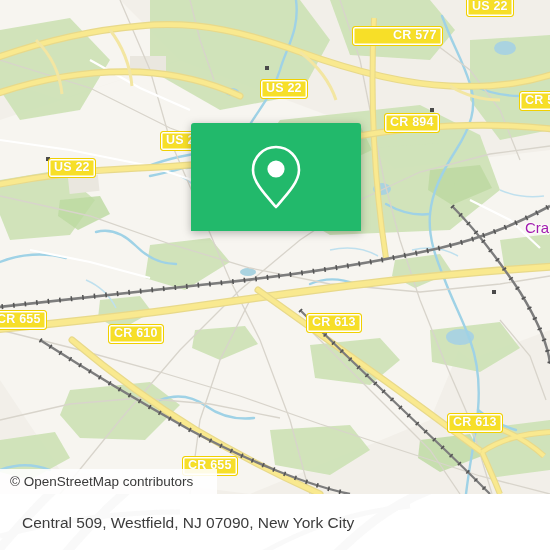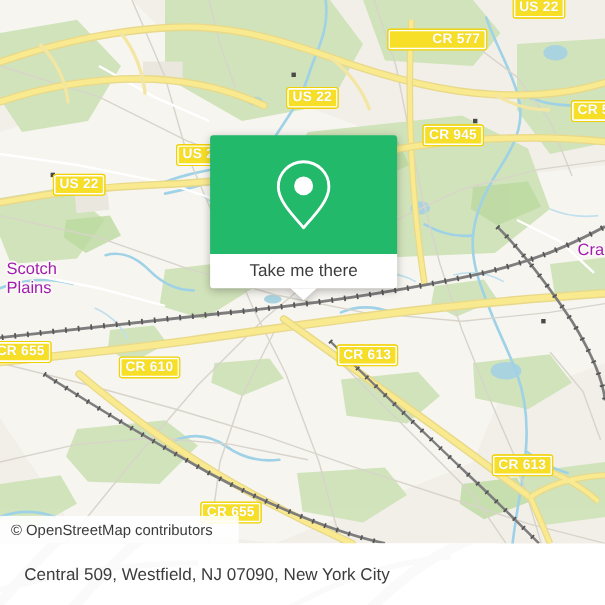--- a/index.html
+++ b/index.html
@@ -326,48 +326,42 @@
       </g>
 
       <g fill="#4a4a4a">
         <rect x="265" y="66" width="4" height="4"></rect>
         <rect x="430" y="108" width="4" height="4"></rect>
         <rect x="46" y="157" width="4" height="4"></rect>
         <rect x="492" y="290" width="4" height="4"></rect>
       </g>
     </svg>
 
-    <div class="place" style="left:6px; top:236px;">Scotch
-Plains</div>
     <div class="place" style="left:525px; top:219px;">Cra</div>
 
     <div class="shield" style="left:466px; top:-3px;">US 22</div>
     <div class="shield" style="left:352px; top:26px;padding-left:40px;">CR 577</div>
     <div class="shield" style="left:260px; top:79px;">US 22</div>
-    <div class="shield" style="left:384px; top:113px;">CR 945</div>
+    <div class="shield" style="left:384px; top:113px;">CR 894</div>
     <div class="shield" style="left:519px; top:91px;">CR 50</div>
     <div class="shield" style="left:160px; top:131px;">US 2</div>
     <div class="shield" style="left:48px;  top:158px;">US 22</div>
     <div class="shield" style="left:-9px;  top:310px;">CR 655</div>
     <div class="shield" style="left:108px; top:324px;">CR 610</div>
     <div class="shield" style="left:306px; top:313px;">CR 613</div>
     <div class="shield" style="left:447px; top:413px;">CR 613</div>
     <div class="shield" style="left:182px; top:456px;">CR 655</div>
 
     <div id="popup">
       <div id="popup-head">
         <svg width="56" height="66" viewBox="0 0 56 66">
           <path d="M28 3 C15.3 3 5 13.3 5 26 C5 38 17 50.5 28 63 C39 50.5 51 38 51 26 C51 13.3 40.7 3 28 3 Z" fill="none" stroke="#ffffff" stroke-width="2.6" stroke-linejoin="round"></path>
           <circle cx="28" cy="25" r="8.6" fill="#ffffff"></circle>
         </svg>
       </div>
-      <div id="popup-foot">
-        <span id="popup-foot-label">Take me there</span>
-        <span id="popup-tail"></span>
-      </div>
     </div>
 
     <div id="osm-attrib">© OpenStreetMap contributors</div>
   </div>
 
   <div id="bottom-bar">
     <svg id="bottom-watermark" viewBox="0 0 550 550">
       <g fill="none" stroke="#9a9a9a" stroke-width="9">
         <path d="M-10,560 C40,500 70,470 120,440"></path>
         <path d="M60,560 C110,500 150,468 200,440"></path>

